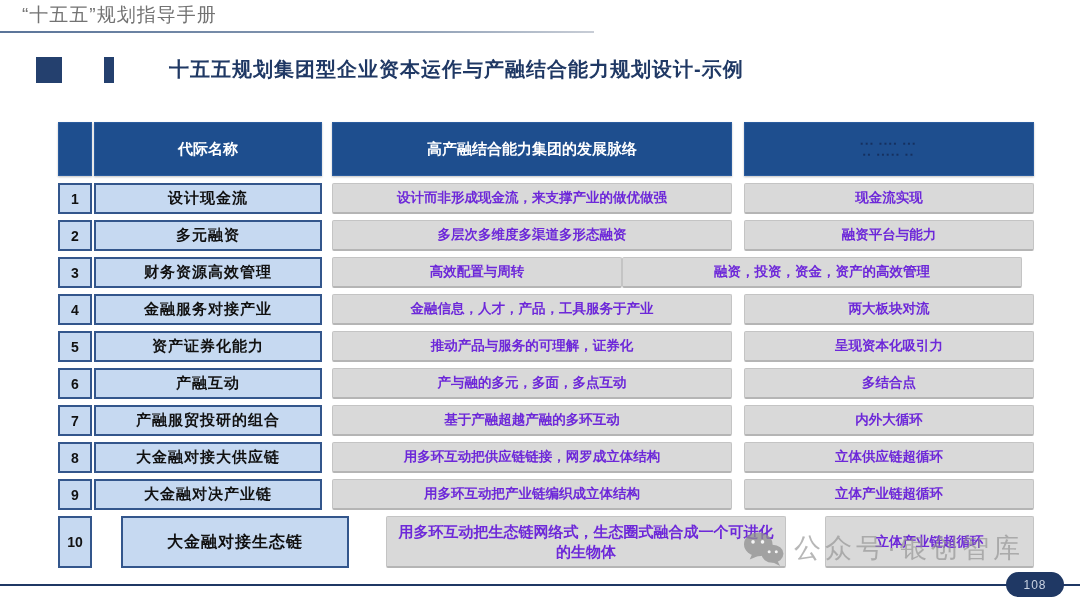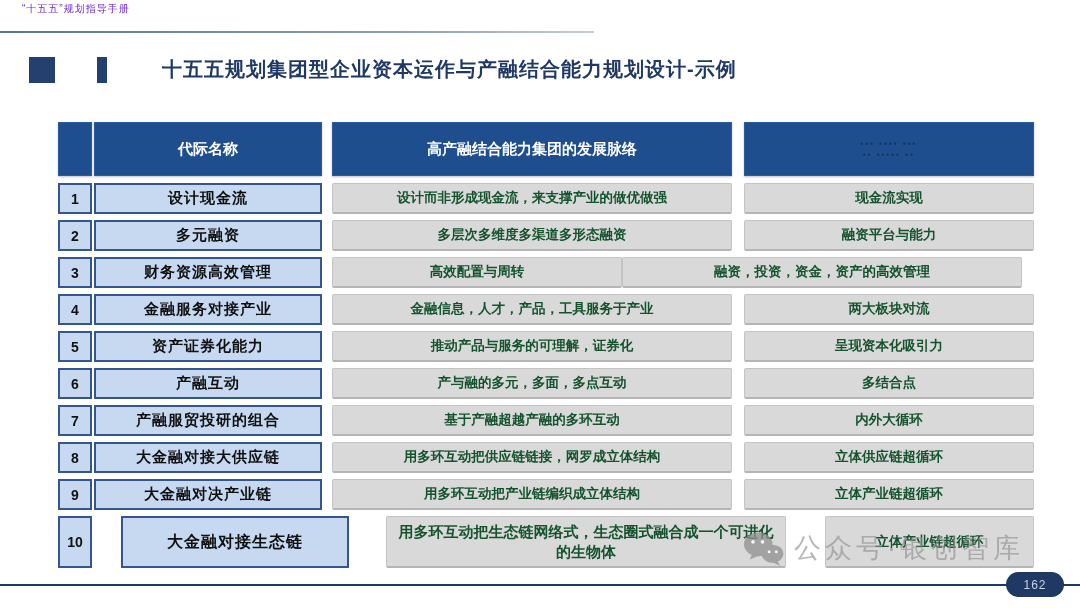--- a/index.html
+++ b/index.html
@@ -3,25 +3,25 @@
 <meta charset="utf-8">
 <style>
   * { margin:0; padding:0; box-sizing:border-box; }
   html,body { background:#e8e8e8; }
   body { font-family:"Liberation Sans","DejaVu Sans",sans-serif; }
   .slide {
     position:relative; width:1080px; height:608px; margin:0 auto;
     background:#ffffff; overflow:hidden;
   }
   
-  .eyebrow { position:absolute; left:22px; top:2px; font-size:10px; color:#6d28d9; letter-spacing:1px; }
+  .eyebrow { position:absolute; left:22px; top:2px; font-size:19px; color:#737373; letter-spacing:1px; }
   .eyebrow-rule { position:absolute; left:0; top:31px; width:594px; height:2px;
     background:linear-gradient(to right,#5a7499,#8fa0b6 70%,#c8cdd6); }
   
-  .title-row { position:absolute; left:29px; top:56px; display:flex; align-items:center;gap:35px; }
+  .title-row { position:absolute; left:36px; top:56px; display:flex; align-items:center;gap:35px; }
   .sq-big { width:26px; height:26px; background:#24406e; }
   .sq-bar { width:10px; height:26px; background:#24406e; margin-left:7px; }
   .page-title { margin-left:20px; font-size:20px; font-weight:bold; color:#1f3864; letter-spacing:1px; }
   
   .tbl { position:absolute; left:58px; top:122px; width:976px; }
   .trow { display:flex; margin-bottom:6px; height:31px; }
   .thead-row { height:54px; margin-bottom:7px; }
   .cell { display:flex; align-items:center; justify-content:center; text-align:center; }
   .c-idx  { width:34px;  margin-right:2px; }
   .c-name { width:228px; margin-right:10px; }
@@ -29,21 +29,21 @@
   .c-val  { flex:1; }
   .hcell { background:#1e4e8e; color:#ffffff; font-weight:bold; font-size:15px;
     border:1px solid #2b5c9e; box-shadow:0 1px 2px rgba(0,0,0,.25); }
   .obscured-wrap { display:flex; flex-direction:column; align-items:center; line-height:11px; }
   .obscured { color:#15305f; font-size:8px; letter-spacing:2px; filter:blur(.7px); }
   .bcell-blue { background:#c6d9f1; border:2px solid #33568c; outline:1px solid #ffffff;
     font-weight:bold; color:#111; }
   .c-idx.bcell-blue { font-size:14px; }
   .c-name.bcell-blue { font-size:15px; letter-spacing:1px; }
   .bcell-gray { background:#d9d9d9; border:1px solid #c4c4c4; border-bottom:2px solid #b5b5b5;
-    border-radius:2px; font-weight:bold; color:#14532d; font-size:13.5px;
+    border-radius:2px; font-weight:bold; color:#6d28d9; font-size:13.5px;
     box-shadow:0 1px 0 rgba(255,255,255,.8); padding:0 10px; }
   .trow:last-child { height:52px;gap:27px; }
   .trow:last-child .c-name { font-size:16px; }
   .trow:last-child .c-desc { font-size:15px; line-height:20px; }
   
   .footer-rule { position:absolute; left:0; top:584px; width:1080px; height:2px; background:#1f3864; }
   .page-pill { position:absolute; right:16px; top:572px; width:58px; height:25px;
     background:#1f3864; border-radius:13px; color:#c9d2e2; font-size:12px;
     display:flex; align-items:center; justify-content:center; letter-spacing:1px; }
   
@@ -164,15 +164,15 @@
         <circle cx="11.5" cy="12.5" r="1.9"></circle>
         <circle cx="21.5" cy="12.5" r="1.9"></circle>
         <circle cx="28.5" cy="23" r="1.6"></circle>
         <circle cx="36" cy="23" r="1.6"></circle>
       </g>
     </svg>
     <div class="wm-text">公众号·银创智库</div>
   </div>
 
   <div class="footer-rule"></div>
-  <div class="page-pill">162</div>
+  <div class="page-pill">108</div>
 
 </div>
 
 </body></html>

